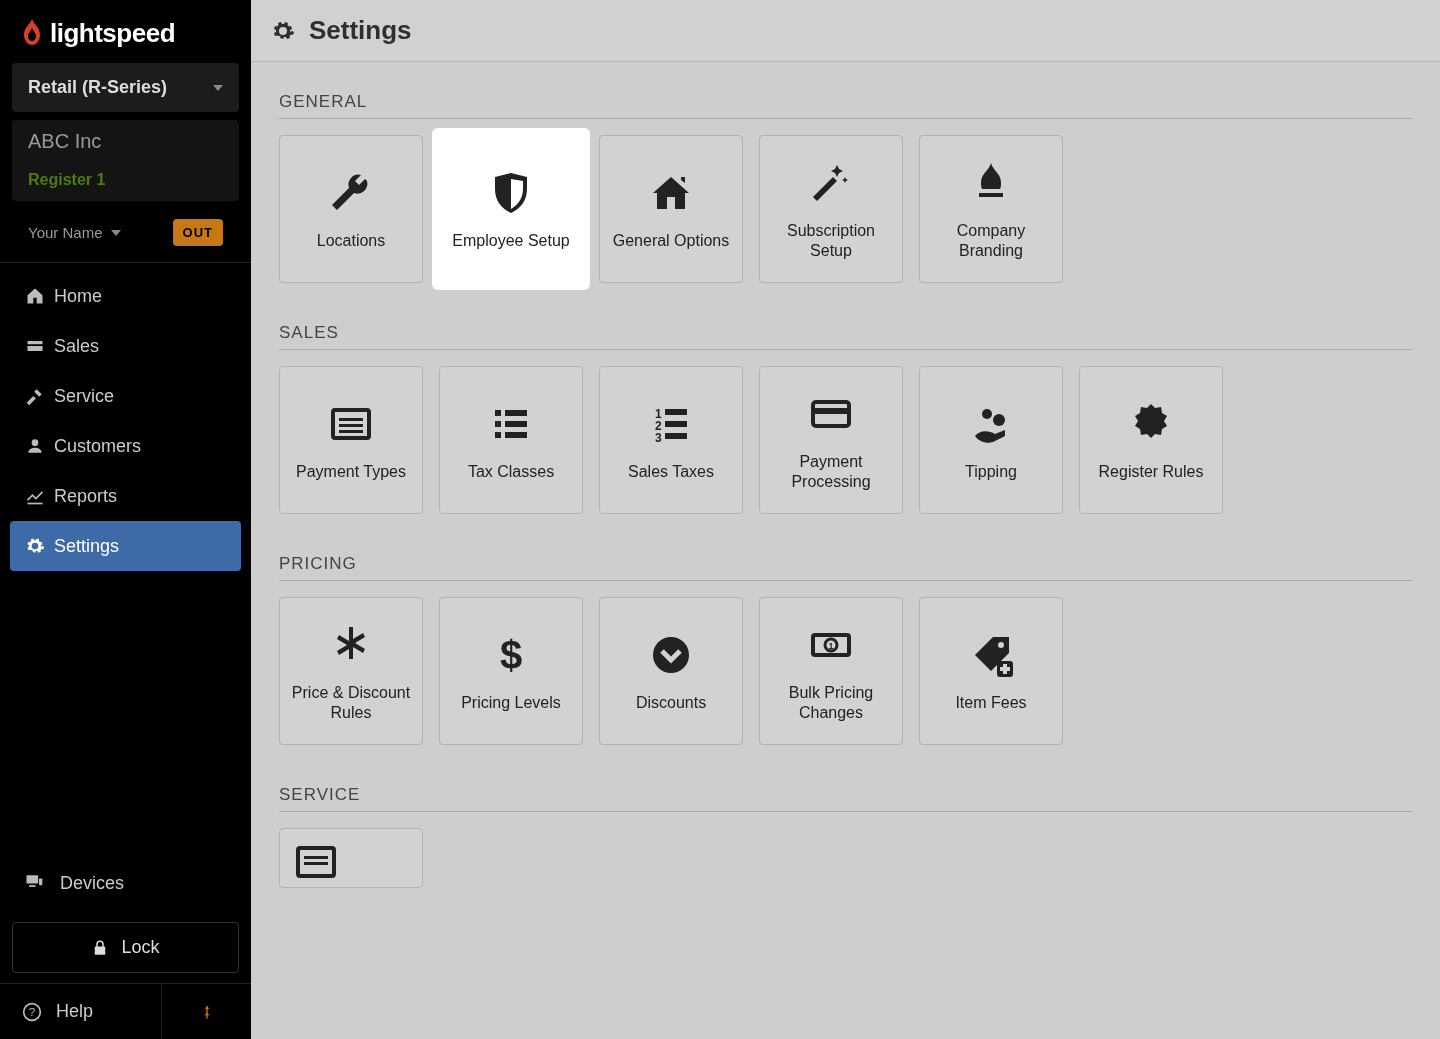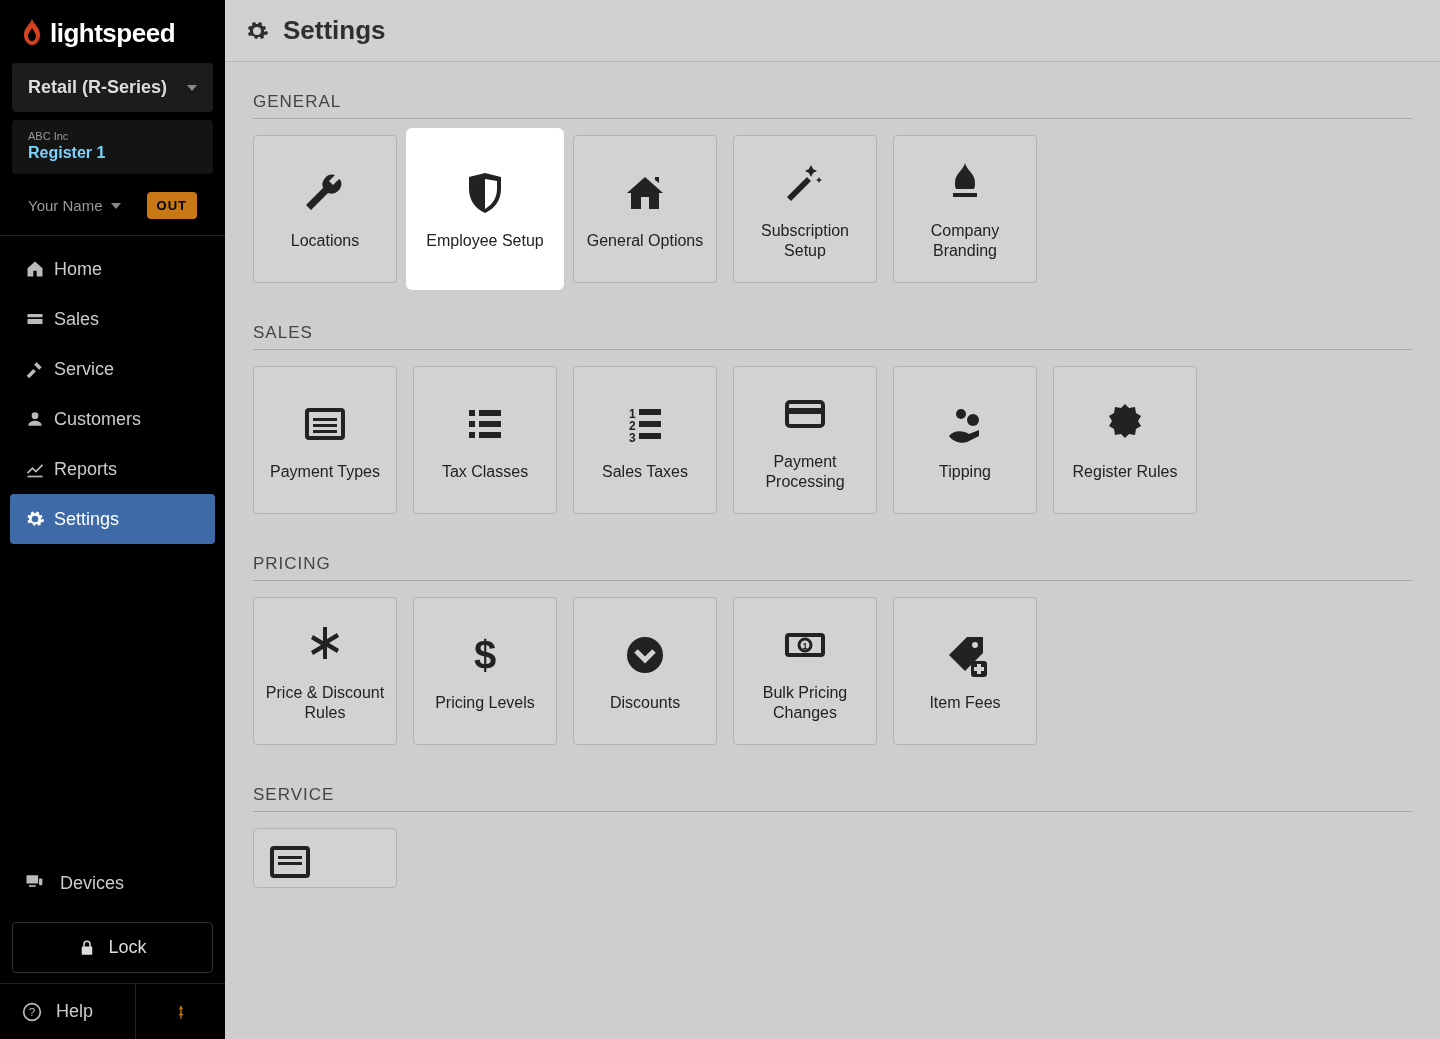--- a/index.html
+++ b/index.html
@@ -1,25 +1,25 @@
 <!DOCTYPE html>
 <html><head>
 <meta charset="utf-8">
 <style>
 * { box-sizing: border-box; margin: 0; padding: 0; }
 body { font-family: -apple-system, BlinkMacSystemFont, "Segoe UI", Helvetica, Arial, sans-serif; background: #cecece; width: 1440px; height: 1039px; overflow: hidden; display: flex; }
-.sidebar { width: 225px; background: #000; color: #aaa; display: flex; flex-direction: column; height: 100%; flex-shrink: 0; }
+.sidebar { width: 251px; background: #000; color: #aaa; display: flex; flex-direction: column; height: 100%; flex-shrink: 0; }
 .logo-row { display: flex; align-items: center; padding: 18px 20px 14px; gap: 6px; }
 .logo-row svg { flex-shrink: 0; }
 .logo-text { color: #fff; font-size: 26px; font-weight: 600; letter-spacing: -0.5px; }
 .selector-block { padding: 0 12px; }
 .retail-select { background: #1c1c1c; border-radius: 4px; padding: 14px 16px; display: flex; justify-content: space-between; align-items: center; color: #ddd; font-size: 18px; font-weight: 600; cursor: pointer; margin-bottom: 8px; }
 .company-block { background: #141414; border-radius: 4px; padding: 10px 16px 12px; margin-bottom: 12px; }
-.company-name { color: #999; font-size: 11px; }
-.register-name { color: #7dd3fc; font-size: 16px; font-weight: 600; margin-top: 2px; }
+.company-name { color: #999; font-size: 20px; }
+.register-name { color: #4d7c0f; font-size: 16px; font-weight: 600; margin-top: 18px; }
 .user-row { display: flex; align-items: center; justify-content: space-between; padding: 6px 16px 14px; }
 .user-name-wrap { display: flex; align-items: center; gap: 8px; color: #999; font-size: 15px; justify-content: flex-end; }
 .out-badge { background: #c77814; color: #000; font-weight: 700; font-size: 13px; padding: 6px 10px; border-radius: 4px; letter-spacing: 1px; }
 .nav { border-top: 1px solid #222; margin-top: 2px; padding: 8px 10px 0; flex: 1; overflow-y: auto; }
 .nav-item { display: flex; align-items: center; gap: 8px; padding: 14px 14px; color: #ccc; font-size: 18px; cursor: pointer; border-radius: 4px; }
 .nav-item.active { background: #3e6aa8; color: #fff; }
 .nav-item .nico { width: 22px; height: 22px; display: flex; align-items: center; justify-content: center; flex-shrink: 0; }
 .bottom-area { }
 .devices-item { display:flex; align-items:center; gap:16px; padding: 16px 24px; color:#ccc; font-size:18px; cursor:pointer;}
 .lock-btn { margin: 10px 12px; border:1px solid #333; border-radius:4px; padding: 14px 0; display:flex; align-items:center; justify-content:center; gap:12px; color:#ddd; font-size:18px; cursor:pointer;}

